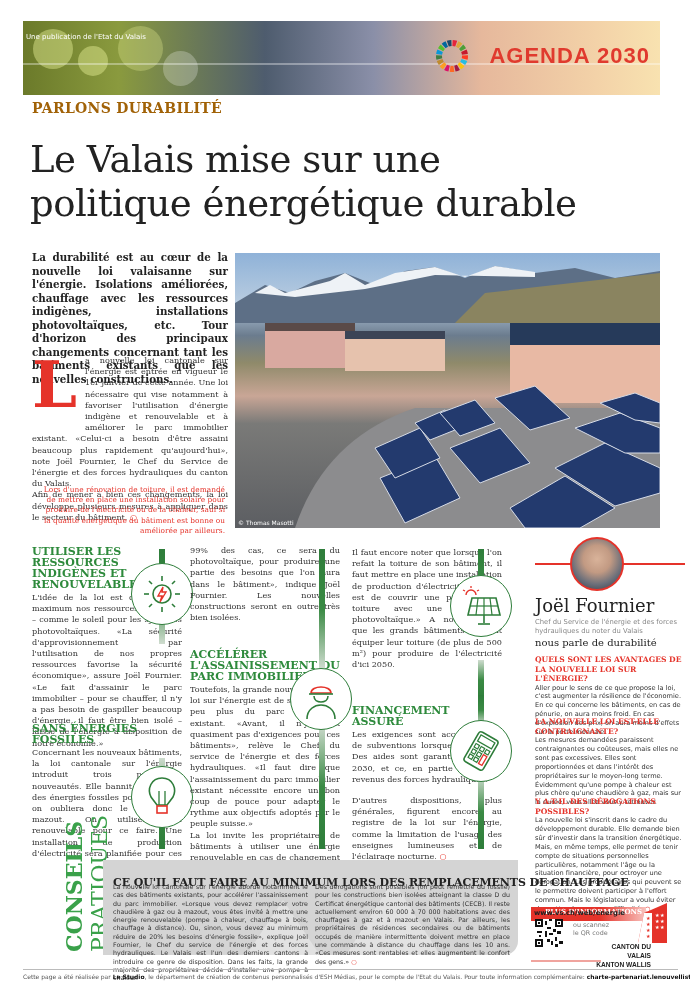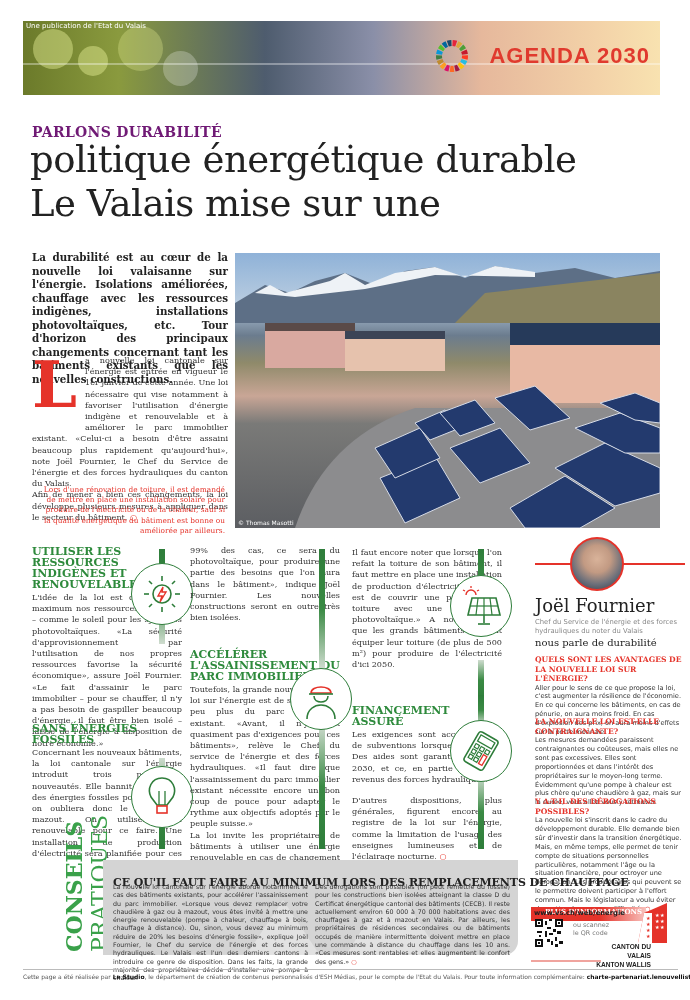--- a/index.html
+++ b/index.html
@@ -1,23 +1,23 @@
 <!DOCTYPE html>
 <html><head>
 <meta charset="utf-8">
 <style>
 *{box-sizing:border-box;margin:0;padding:0}
 body{width:690px;height:1000px;background:#fff;font-family:"DejaVu Serif",serif;color:#222;position:relative;overflow:hidden}
 .banner{position:absolute;left:23px;top:21px;width:637px;height:74px;background:linear-gradient(90deg,#6b7a2a 0%,#8a9a3e 15%,#4e5c6e 38%,#8a8fa8 55%,#e6b89c 72%,#f3d2a8 90%,#f8e2b0 100%);overflow:hidden}
 .banner .bokeh{position:absolute;border-radius:50%;background:rgba(230,240,150,.45)}
-.banner .pub{position:absolute;left:3px;top:1px;font:7px "DejaVu Sans",sans-serif;color:#fff}
+.banner .pub{position:absolute;left:3px;top:12px;font:7px "DejaVu Sans",sans-serif;color:#fff}
 .banner .stripe{position:absolute;left:0;top:42px;width:100%;height:2px;background:rgba(255,255,255,.35)}
 .agenda{position:absolute;right:10px;top:18px;display:flex;align-items:center;gap:20px}
 .agenda .txt{font:bold 22px "Liberation Sans",sans-serif;color:#e03a2e;letter-spacing:1px}
-.kicker{position:absolute;left:32px;top:124px;font:bold 14px "DejaVu Serif",serif;color:#701a75;letter-spacing:.3px}
+.kicker{position:absolute;left:32px;top:100px;font:bold 14px "DejaVu Serif",serif;color:#a16207;letter-spacing:.3px}
 .title{position:absolute;left:30px;top:138px;font:37px "DejaVu Serif",serif;line-height:44px;color:#222;letter-spacing:-.5px}
 .lead{position:absolute;left:32px;top:251px;width:196px;font:bold 10.3px "DejaVu Serif",serif;line-height:13.5px;text-align:justify;color:#222}
 .body-intro{position:absolute;left:32px;top:355px;width:196px;font:8.1px "DejaVu Serif",serif;line-height:11.2px;text-align:justify;color:#333}
 .dropcap{float:left;font:bold 64px "DejaVu Serif",serif;color:#e5332a;line-height:56px;margin:2px 8px 0 0;height:68px}
 .end-mark{color:#e5332a}
 .caption{position:absolute;left:40px;top:485px;width:185px;font:7.4px "DejaVu Serif",serif;line-height:10.2px;text-align:right;color:#e5332a}
 .photo{position:absolute;left:235px;top:253px;width:425px;height:275px;overflow:hidden;background:linear-gradient(180deg,#8fb2d8 0%,#b8cce0 18%,#6b7c8e 30%,#8f8a6a 40%,#c9a696 52%,#7a7a78 62%,#5c5e62 100%)}
 .photo .mtn{position:absolute;left:0;top:10px;width:100%;height:60px}
 .photo .credit{position:absolute;left:3px;bottom:2px;font:6px "DejaVu Sans",sans-serif;color:#fff}
 .sec{position:absolute;font:8.1px "DejaVu Serif",serif;line-height:11.2px;text-align:justify;color:#333}
@@ -79,22 +79,22 @@
         <path d="M-14.02595961811235,-7.698860746310567 A16,16 0 0 1 -11.243347736741061,-11.383634378822945 L-7.027092335463163,-7.114771486764341 A10,10 0 0 0 -8.766224761320219,-4.811787966444104 Z" fill="#56c02b"></path>
         <path d="M-10.297668550896594,-12.245734866306524 A16,16 0 0 1 -6.371866479775988,-14.676488597887001 L-3.9824165498599924,-9.172805373679376 A10,10 0 0 0 -6.436042844310371,-7.653584291441577 Z" fill="#00689d"></path>
         <path d="M-5.178620284530976,-15.138754636648429 A16,16 0 0 1 -0.63982934698615,-15.987201706575647 L-0.39989334186634373,-9.99200106660978 A10,10 0 0 0 -3.23663767783186,-9.461721647905268 Z" fill="#19486a"></path>
       </svg>
     <span class="txt">AGENDA 2030</span>
   </div>
 </div>
 
 <div class="kicker">PARLONS DURABILITÉ</div>
 <div class="title">
+  <div>Le Valais mise sur une</div>
   <div>politique énergétique durable</div>
-  <div>Le Valais mise sur une</div>
 </div>
 
 <p class="lead">La durabilité est au cœur de la nouvelle loi valaisanne sur l'énergie. Isolations améliorées, chauffage avec les ressources indigènes, installations photovoltaïques, etc. Tour d'horizon des principaux changements concernant tant les bâtiments existants que les nouvelles constructions.</p>
 
 <div class="body-intro">
   <span class="dropcap">L</span>
   <span>a nouvelle loi cantonale sur l'énergie est entrée en vigueur le 1er janvier de cette année. Une loi nécessaire qui vise notamment à favoriser l'utilisation d'énergie indigène et renouvelable et à améliorer le parc immobilier existant. «Celui-ci a besoin d'être assaini beaucoup plus rapidement qu'aujourd'hui», note Joël Fournier, le Chef du Service de l'énergie et des forces hydrauliques du canton du Valais.</span><br>
   <span>Afin de mener à bien ces changements, la loi développe plusieurs mesures à appliquer dans le secteur du bâtiment.</span>
   <span class="end-mark">○</span>
 </div>

